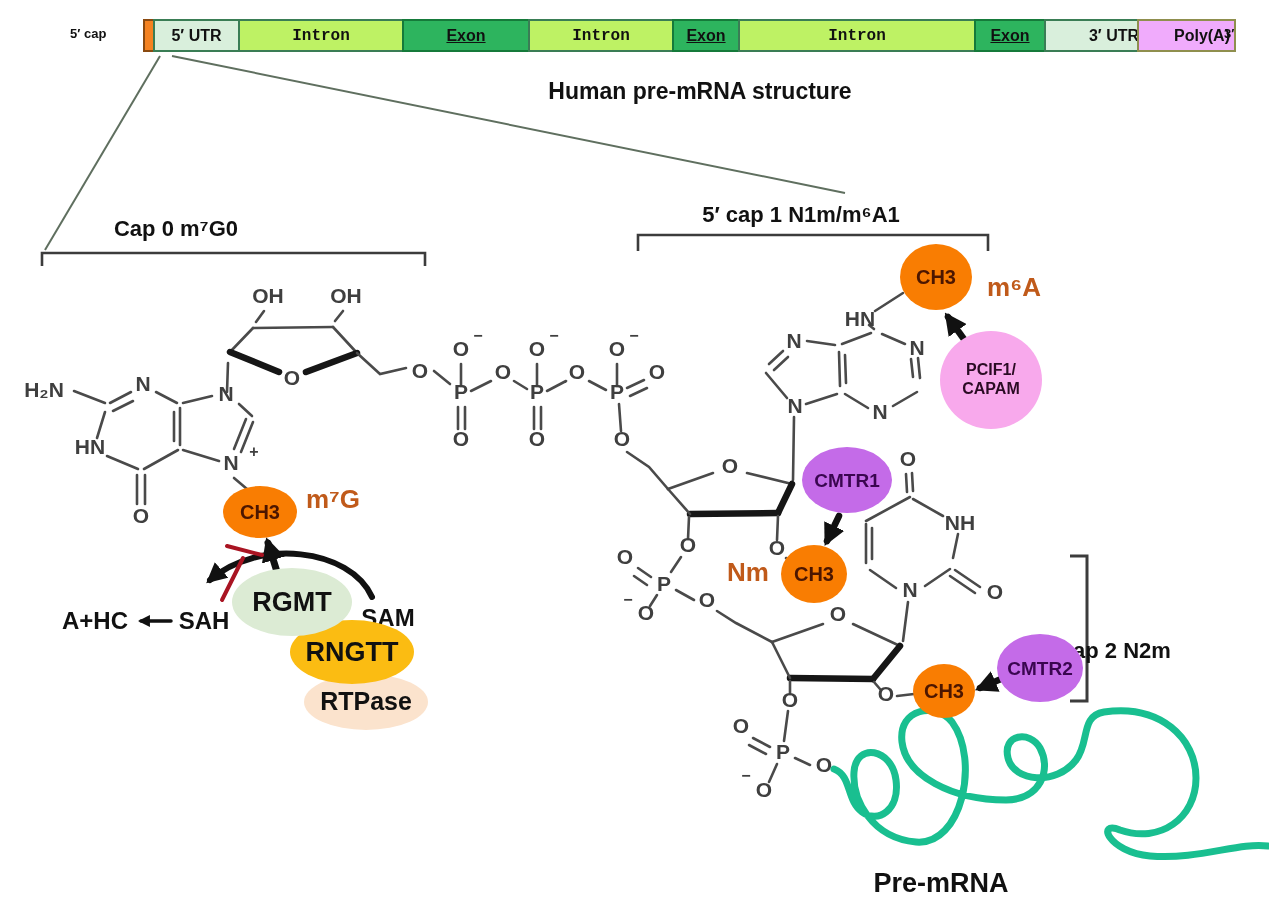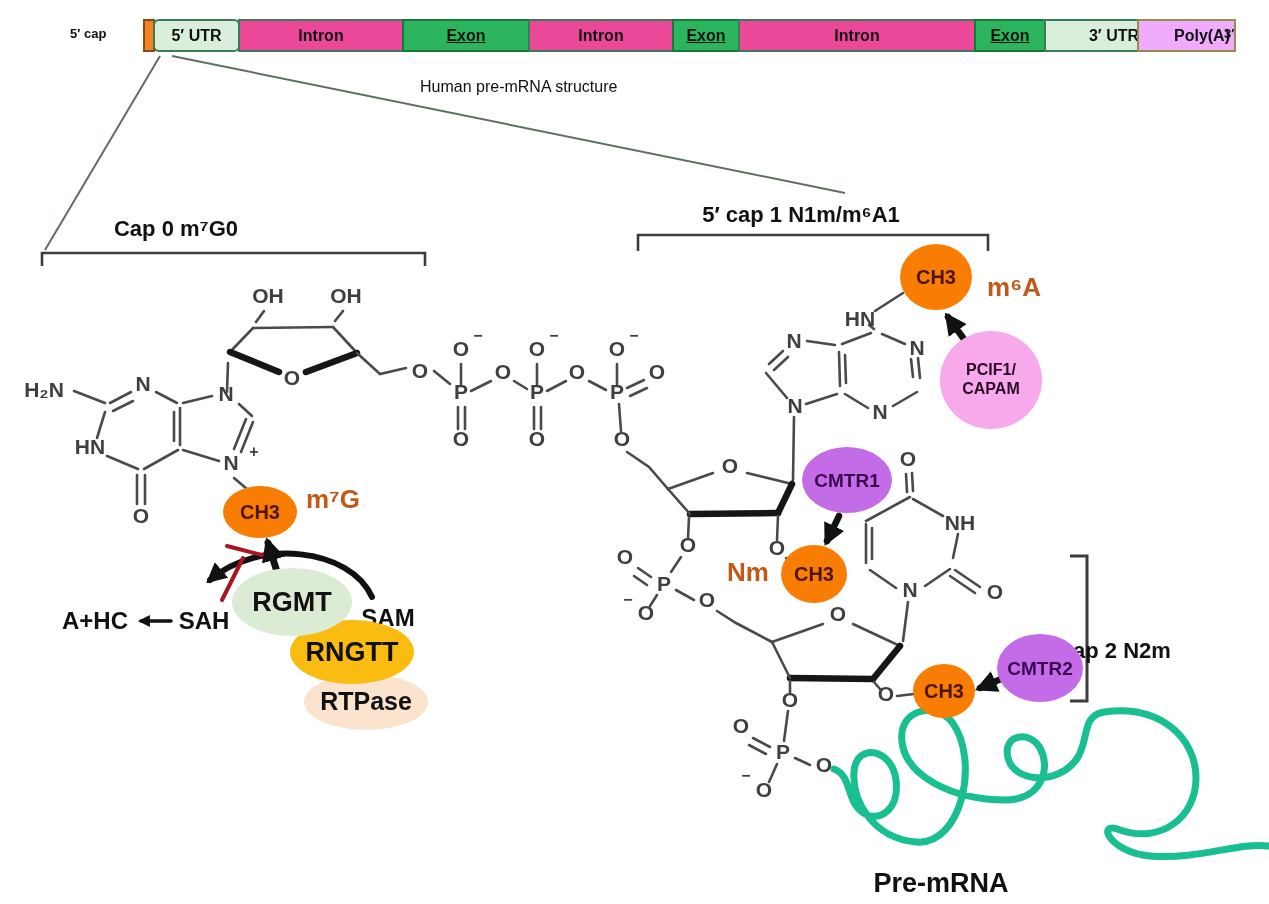--- a/index.html
+++ b/index.html
@@ -5,28 +5,28 @@
   html,body{margin:0;padding:0;background:#ffffff;}
   #canvas{position:relative;width:1269px;height:904px;background:#ffffff;overflow:hidden;
           font-family:"Liberation Sans",sans-serif;}
   
   #gene-bar{position:absolute;left:143px;top:19px;height:33px;display:flex;}
   .seg{box-sizing:border-box;height:33px;display:flex;align-items:center;justify-content:center;
        font-weight:bold;font-size:16px;color:#111;border:2px solid #3a7d55;margin-left:-2px;white-space:nowrap;}
   .seg:first-child{margin-left:0;}
   .seg-cap{background:#f58220;border-color:#8a4a10;}
   .seg-utr{background:#d9efdc;border-color:#3a7d55;}
-  .seg-intron{background:#ec4899;border-color:#3a7d55;}
+  .seg-intron{background:#bef264;border-color:#3a7d55;font-family:Liberation Mono, monospace;}
   .seg-exon{background:#2db45e;border-color:#157a3a;text-decoration:underline;}
   .seg-polya{background:#f0abfc;border-color:#8f8f4e;padding-left:31px;}
   .bar-side-label{position:absolute;font-weight:bold;font-size:13px;color:#111;}
   #bar-label-left{left:70px;top:26px;}
   #bar-label-right{left:1224px;top:26px;}
-  #diagram-title{position:absolute;left:420px;top:78px;width:560px;text-align:left;
-                 font-weight:normal;font-size:16px;color:#111;}
+  #diagram-title{position:absolute;left:420px;top:78px;width:560px;text-align:center;
+                 font-weight:bold;font-size:23px;color:#111;}
   
   .bond{stroke:#4a4a4a;stroke-width:2.6;fill:none;stroke-linecap:round;}
   .bondbold{stroke:#161616;stroke-width:6.5;fill:none;stroke-linecap:round;}
   .zoomline{stroke:#5f6f5f;stroke-width:2;fill:none;}
   .bracket{stroke:#3c3c3c;stroke-width:2.6;fill:none;}
   .atom{font:bold 21px "Liberation Sans",sans-serif;fill:#3f3f3f;text-anchor:middle;}
   .atom-sm{font:bold 16px "Liberation Sans",sans-serif;fill:#3f3f3f;text-anchor:middle;}
   .cap-label{font:bold 22px "Liberation Sans",sans-serif;fill:#111;text-anchor:middle;}
   .orange-label{font:bold 26px "Liberation Sans",sans-serif;fill:#c05a1a;text-anchor:middle;}
   .met-label{font:bold 24px "Liberation Sans",sans-serif;fill:#111;text-anchor:middle;}
@@ -43,21 +43,21 @@
 </head>
 <body>
 
 <div id="canvas">
 
   <div class="bar-side-label" id="bar-label-left">5′ cap</div>
   <div id="gene-bar">
     <div class="seg seg-cap" style="width:12px;">
         <span></span>
       </div>
-    <div class="seg seg-utr" style="width:87px;border-radius:6px;">
+    <div class="seg seg-utr" style="width:87px;">
         <span>5′ UTR</span>
       </div>
     <div class="seg seg-intron" style="width:166px;">
         <span>Intron</span>
       </div>
     <div class="seg seg-exon" style="width:128px;">
         <span>Exon</span>
       </div>
     <div class="seg seg-intron" style="width:146px;">
         <span>Intron</span>

